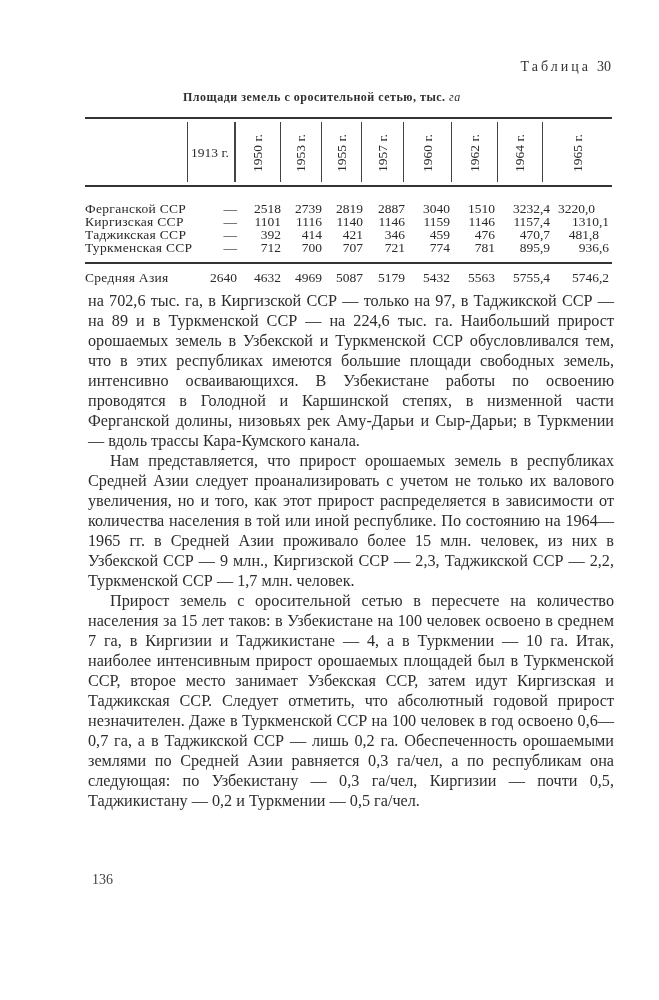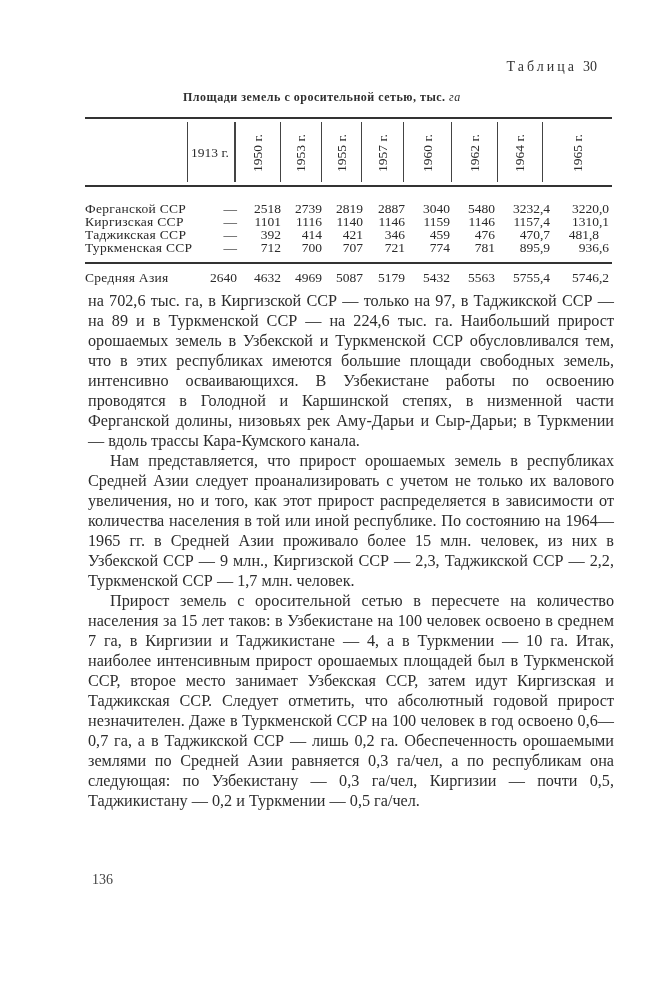--- a/index.html
+++ b/index.html
@@ -2,21 +2,21 @@
 <html><head>
 <meta charset="utf-8">
 <style>
   html, body { margin: 0; padding: 0; }
   body {
     width: 659px; height: 1000px; background: #ffffff; position: relative;
     overflow: hidden; color: #2a2a2a;
     font-family: "Liberation Serif", "DejaVu Serif", serif;
   }
   .table-label {
-    position: absolute; top: 59px; right: 62px; font-size: 14px;
+    position: absolute; top: 59px; right: 48px; font-size: 14px;
     letter-spacing: 3px; color: #333;
   }
   .table-label .num { letter-spacing: 0; margin-left: 6px; }
   .table-caption {
     position: absolute; top: 90px; left: 183px; font-size: 12px;
     font-weight: bold; letter-spacing: 0.5px; color: #2f2f2f;
     font-family: "Liberation Serif", serif;
   }
   .table-caption i { font-weight: normal; }
 
@@ -100,23 +100,23 @@
     </div>
 
   <div class="row" style="top:84px">
     <span class="name">Ферганской ССР</span>
     <span class="cell" style="right:375px">—</span>
     <span class="cell" style="right:331px">2518</span>
     <span class="cell" style="right:290px">2739</span>
     <span class="cell" style="right:249px">2819</span>
     <span class="cell" style="right:207px">2887</span>
     <span class="cell" style="right:162px">3040</span>
-    <span class="cell" style="right:117px">5480</span>
+    <span class="cell" style="right:117px">1510</span>
     <span class="cell" style="right:62px">3232,4</span>
-    <span class="cell" style="right:3px">3220,0</span>
+    <span class="cell" style="right:17px">3220,0</span>
   </div>
   <div class="row" style="top:97px">
     <span class="name">Киргизская ССР</span>
     <span class="cell" style="right:375px">—</span>
     <span class="cell" style="right:331px">1101</span>
     <span class="cell" style="right:290px">1116</span>
     <span class="cell" style="right:249px">1140</span>
     <span class="cell" style="right:207px">1146</span>
     <span class="cell" style="right:162px">1159</span>
     <span class="cell" style="right:117px">1146</span>

